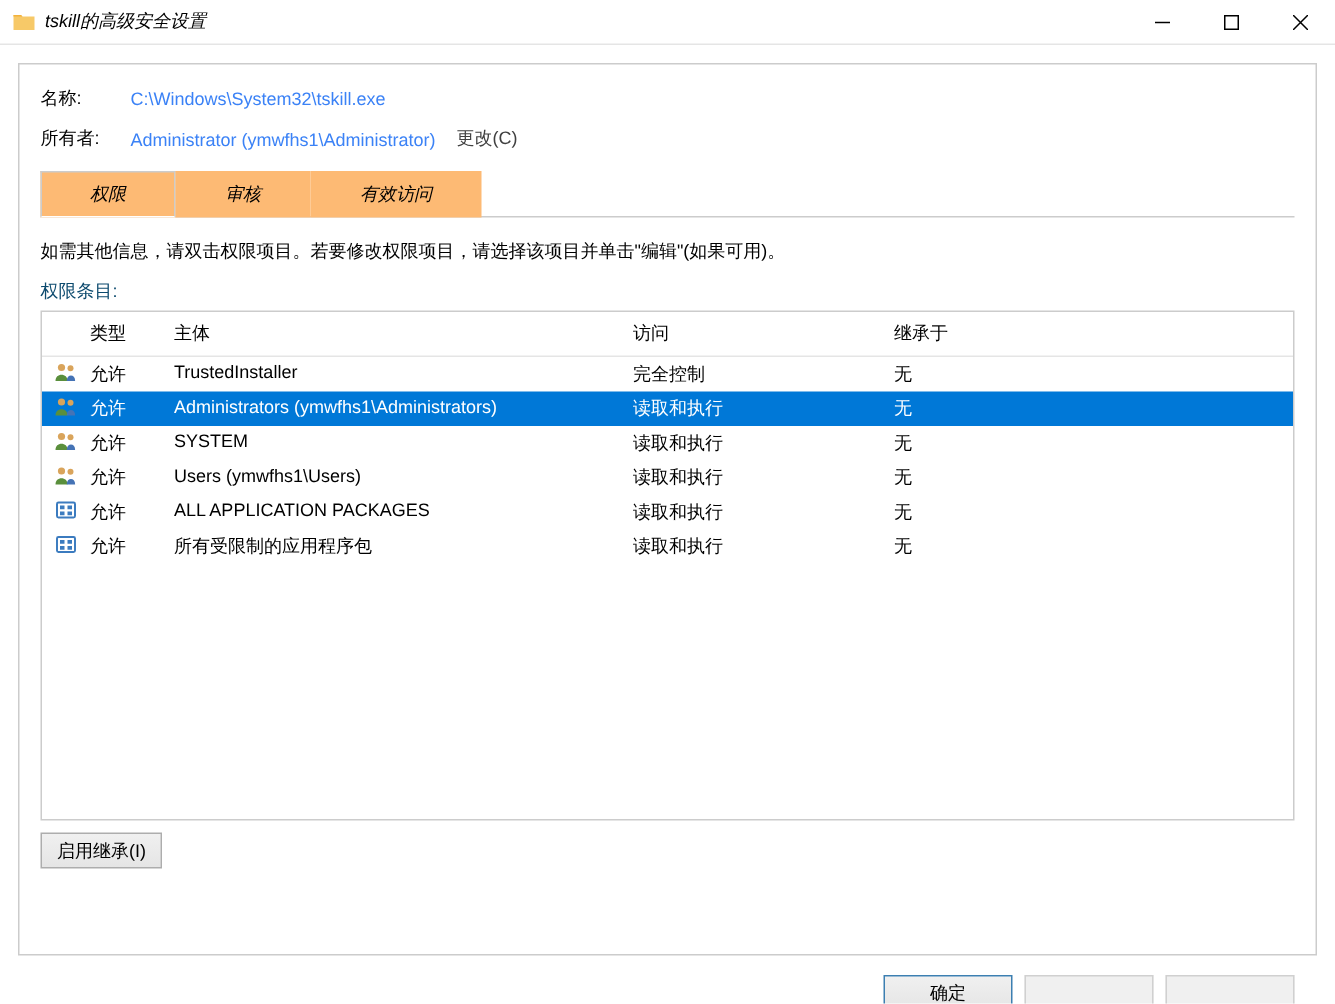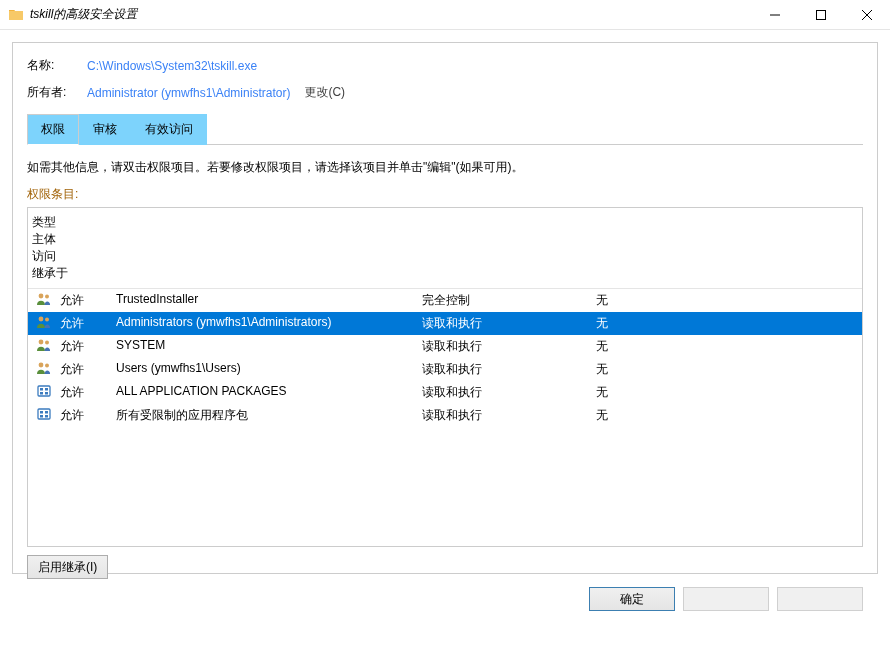--- a/index.html
+++ b/index.html
@@ -5,36 +5,36 @@
     * { box-sizing: border-box; margin: 0; padding: 0; font-family: "Microsoft YaHei", "Segoe UI", sans-serif; font-size: 12px; }
     body { background: #fff; width: 890px; height: 669px; overflow: hidden; }
     
     .titlebar { height: 30px; display: flex; align-items: center; padding-left: 8px; border-bottom: 1px solid #e5e5e5; }
     .titlebar-icon { width: 16px; height: 16px; margin-right: 6px; }
     .titlebar-text { flex: 1; color: #000; font-style: italic; }
     .titlebar-controls { display: flex; height: 100%; }
     .titlebar-btn { width: 46px; display: flex; align-items: center; justify-content: center; color: #000; }
     
     .content-wrap { padding: 12px; }
-    .inner-panel { border: 1px solid #ccc; padding: 14px 14px 10px 14px; height: 532px; position: relative; }
+    .inner-panel { border: 1px solid #ccc; padding: 14px 14px 10px 14px; height: 595px; position: relative; }
     
     .info-row { display: flex; margin-bottom: 10px; align-items: center; }
     .info-label { width: 60px; color: #000; }
     .info-value { color: #3b82f6; }
     .change-link { color: #404040; margin-left: 14px; cursor: pointer; }
     
     .tabs { display: flex; margin-top: 12px; border-bottom: 1px solid #ccc; }
-    .tab { padding: 6px 13px; border: 1px solid transparent; border-bottom: none; cursor: pointer; position: relative; bottom: -1px; background: #7dd3fc; }
+    .tab { padding: 6px 32px; border: 1px solid transparent; border-bottom: none; cursor: pointer; position: relative; bottom: -1px; background: #fdba74; font-style: italic; }
     .tab.active { border-color: #ccc; border-bottom: 1px solid #fff; }
     
     .help-text { margin: 14px 0 10px 0; color: #000; }
-    .entries-label { margin-bottom: 4px; color: #a16207; }
+    .entries-label { margin-bottom: 4px; color: #0c4a6e; }
     
     .table-container { border: 1px solid #ccc; height: 340px; overflow: auto; }
-    .table-header { display: flex; border-bottom: 1px solid #e5e5e5; padding: 6px 4px; font-weight: normal; flex-direction: column; }
+    .table-header { display: flex; border-bottom: 1px solid #e5e5e5; padding: 6px 4px; font-weight: normal; }
     .col-icon { width: 28px; flex-shrink: 0; }
     .col-type { width: 56px; flex-shrink: 0; }
     .col-principal { width: 306px; flex-shrink: 0; }
     .col-access { width: 174px; flex-shrink: 0; }
     .col-inherit { flex: 1; }
     
     .table-row { display: flex; align-items: flex-start; padding: 3px 4px; cursor: pointer; }
     .table-row.selected { background: #0078d7; color: #fff; }
     .row-icon { width: 28px; display: flex; align-items: center; justify-content: flex-start; padding-left: 4px; flex-shrink: 0; }
     

